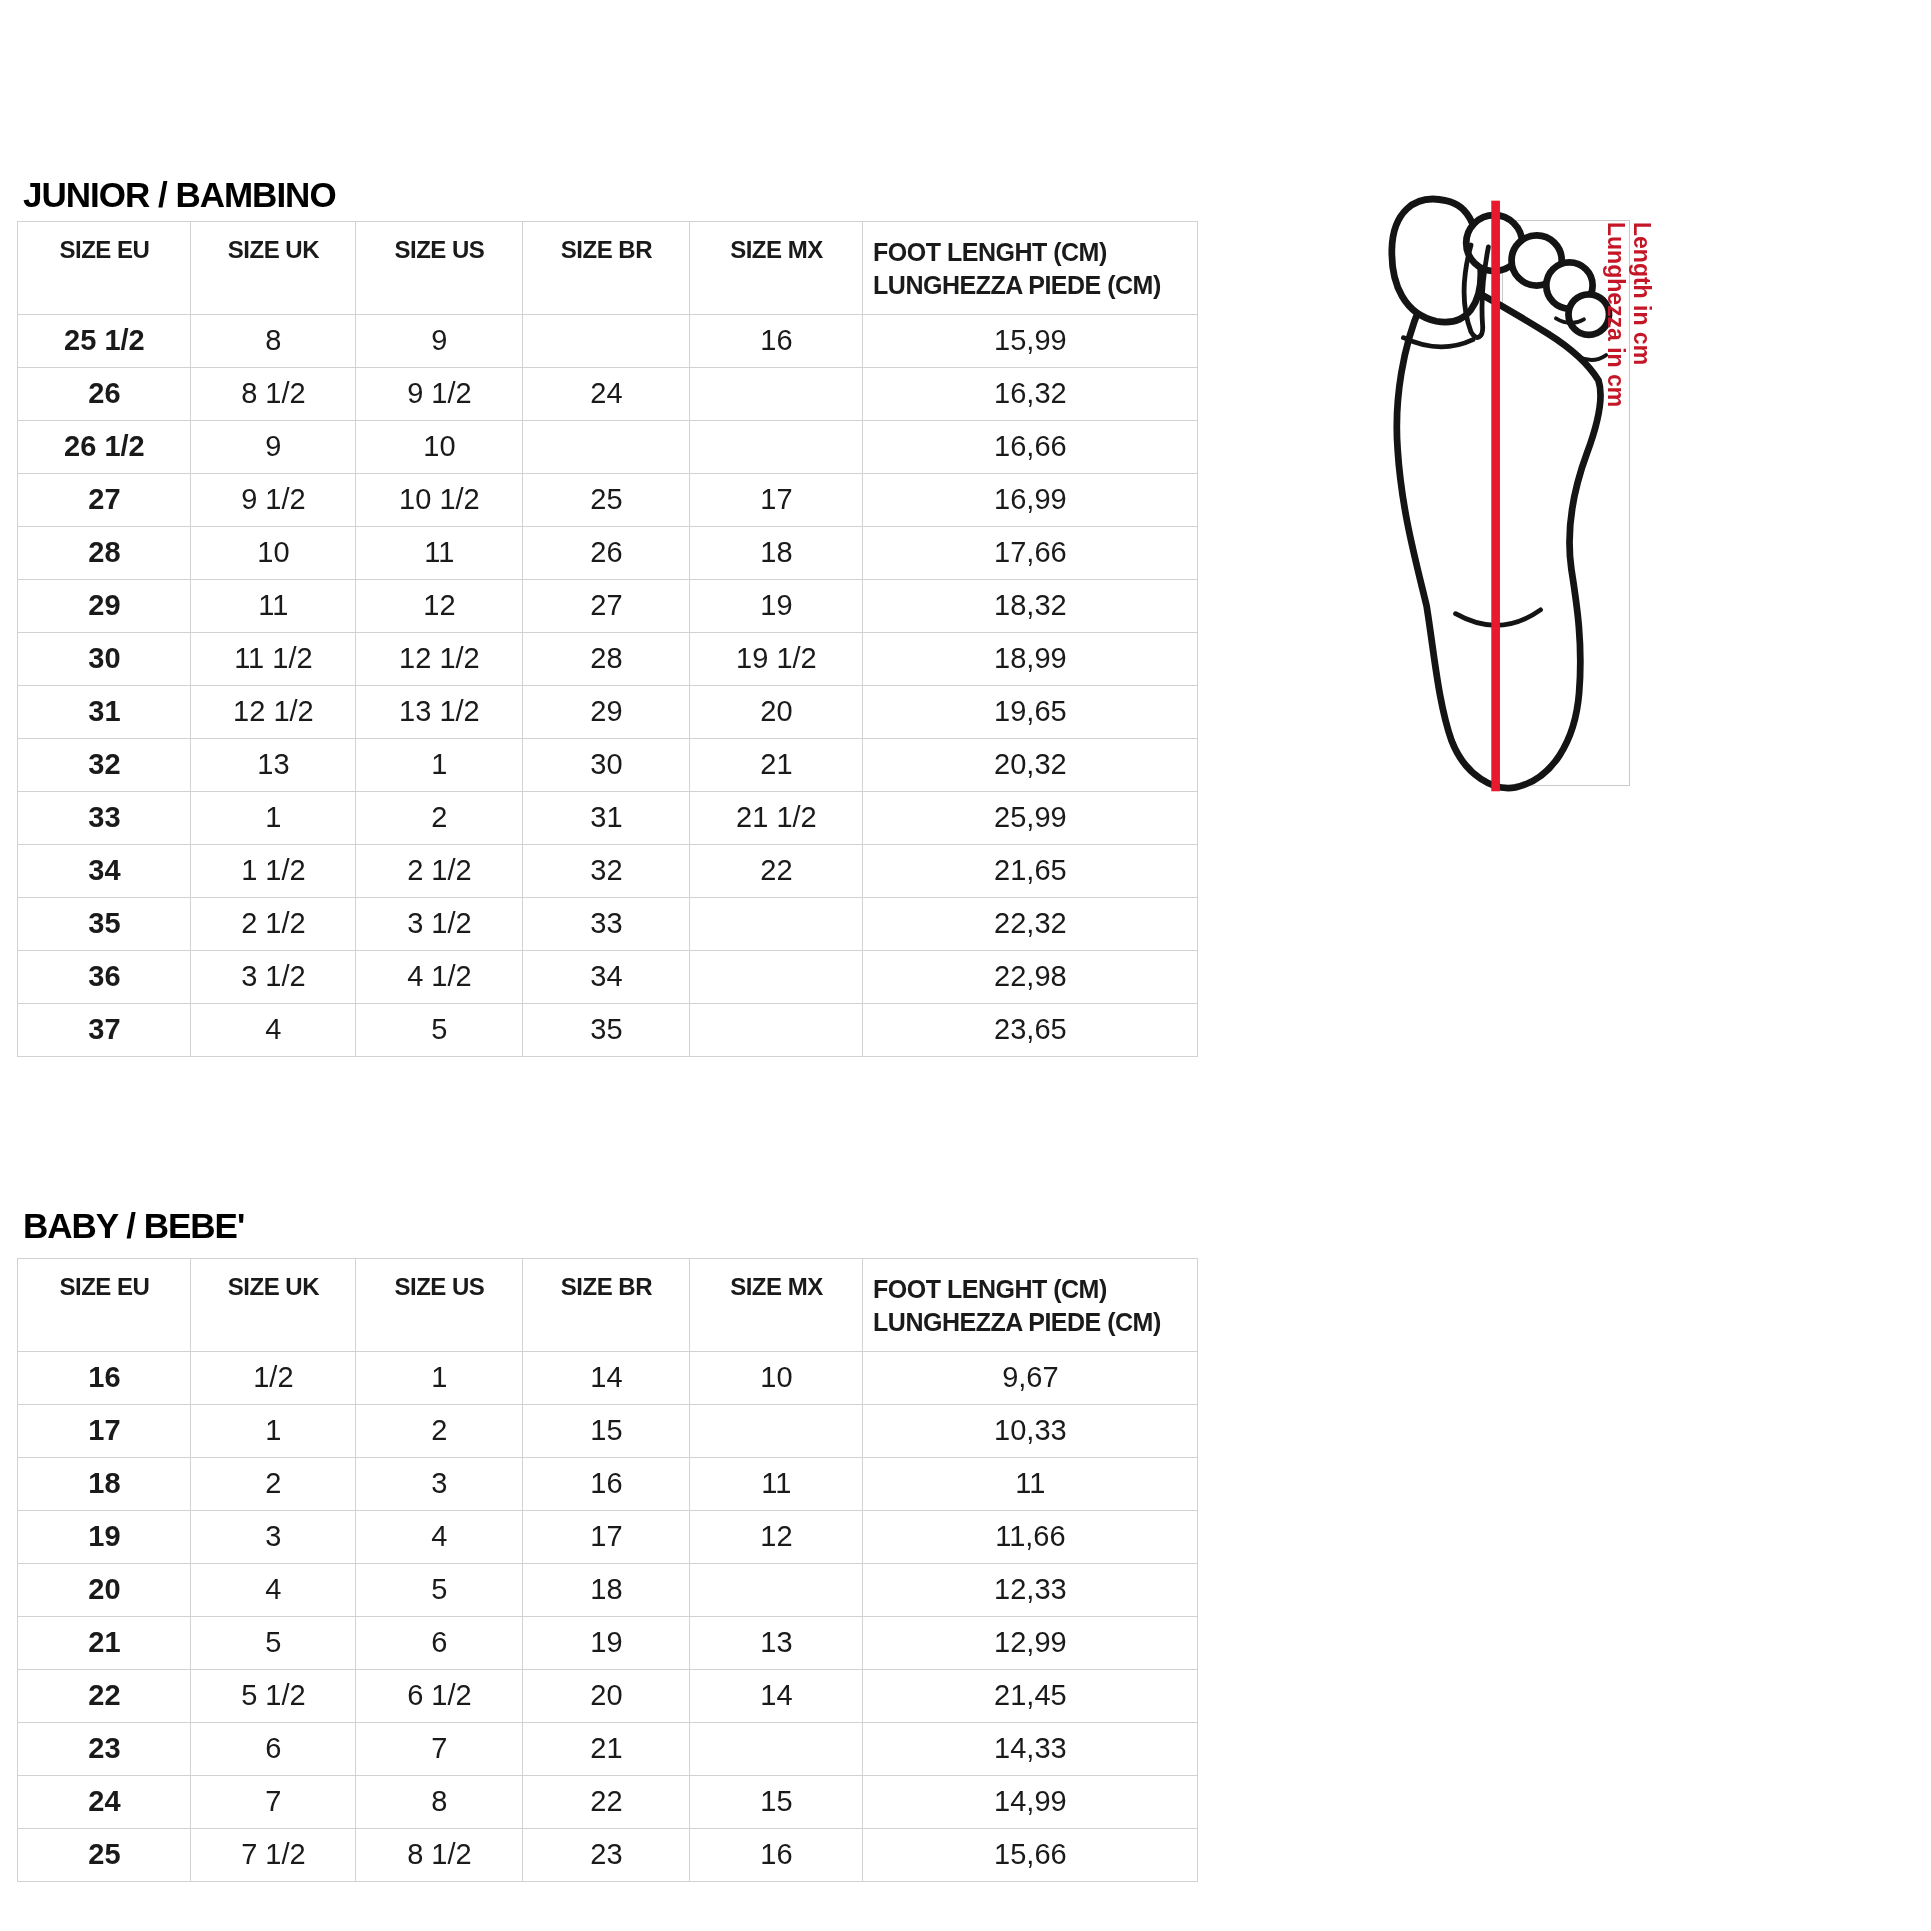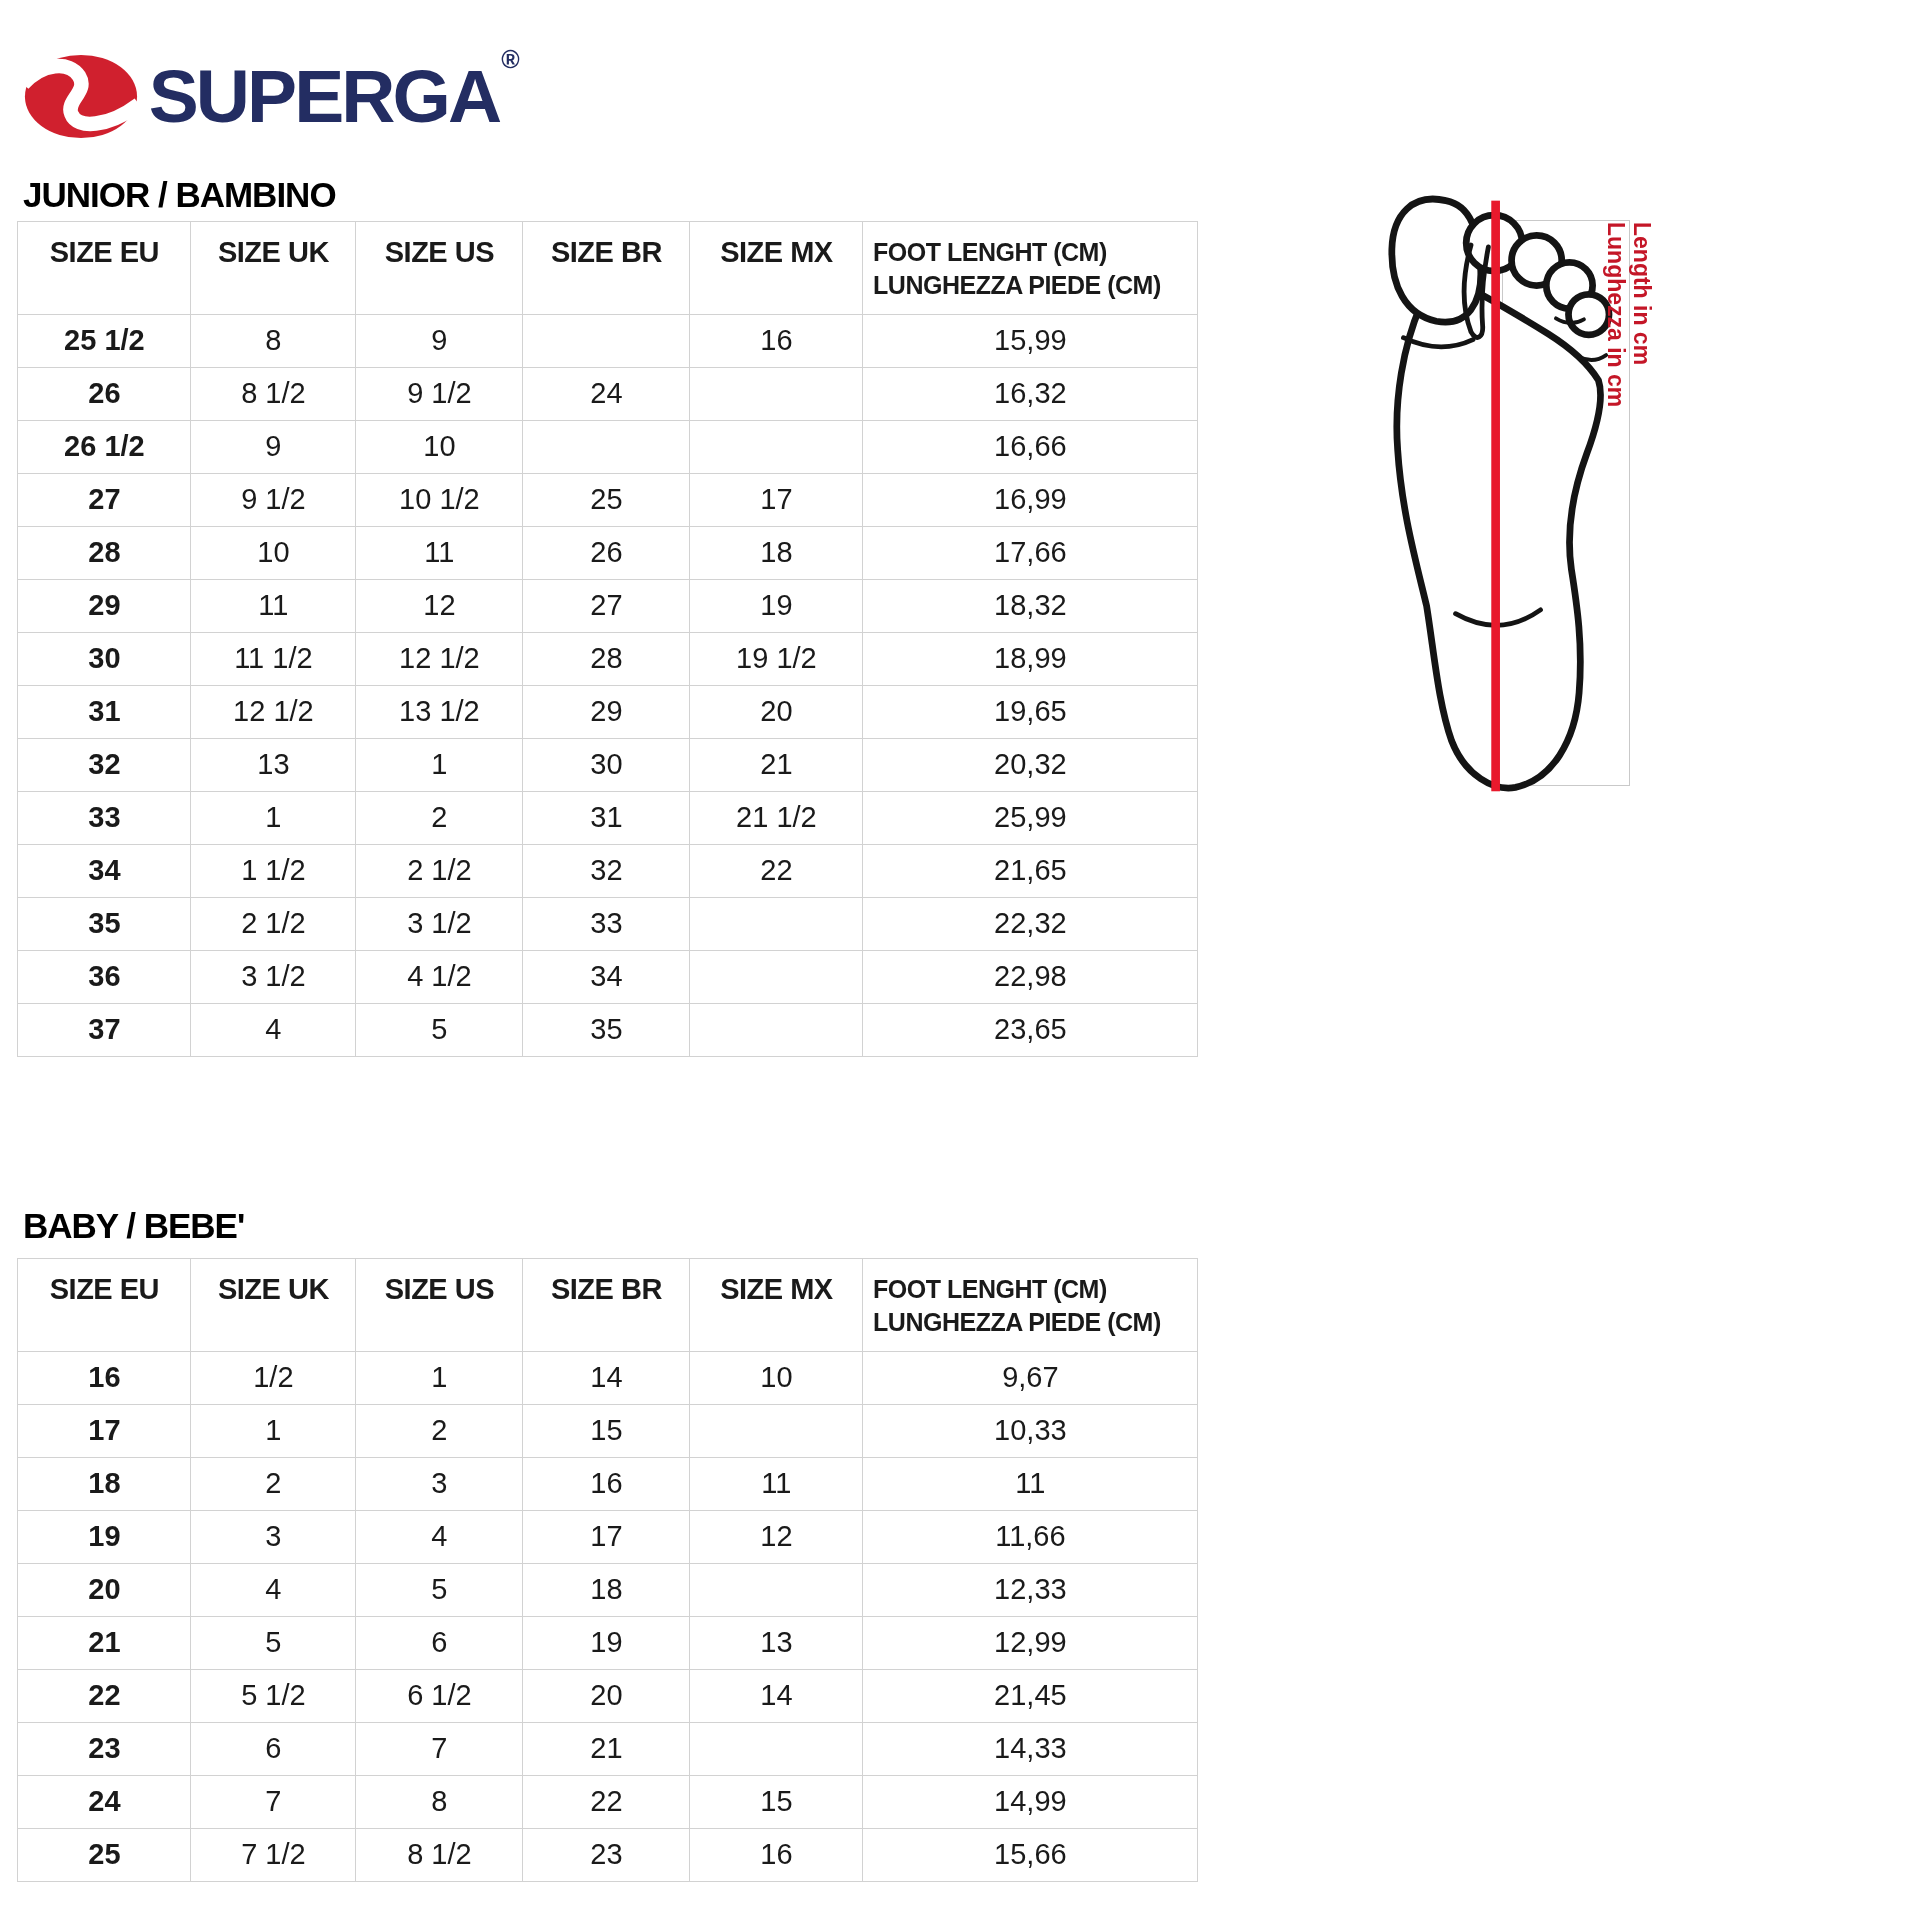--- a/index.html
+++ b/index.html
@@ -14,48 +14,40 @@
   .logo-reg{font-size:25px;font-weight:bold;color:#232d62;vertical-align:top;position:relative;top:-37px;left:1.9px;}
   
   .section-title{position:absolute;left:23px;font-size:35px;font-weight:bold;letter-spacing:-1px;color:#000000;}
   .title-junior{top:175px;}
   .title-baby{top:1206px;}
   
   table.size-table{border-collapse:collapse;table-layout:fixed;width:1180px;background:#fff;position:absolute;left:17.4px;}
   .table-junior{top:221px;}
   .table-baby{top:1258px;}
   .size-table th,.size-table td{border:1.9px solid #d2d2d2;overflow:hidden;white-space:nowrap;}
-  .size-table th{height:77px;vertical-align:top;padding-top:13.5px;font-size:29px;font-weight:bold;text-align:center;letter-spacing:-0.5px;}
+  .size-table th{height:77px;vertical-align:top;padding-top:13.5px;font-size:24px;font-weight:bold;text-align:center;letter-spacing:-0.5px;}
   .size-table th.foot-col{text-align:left;padding-left:9.7px;font-size:25px;}
   .size-table th.foot-col span{display:block;line-height:33px;}
   .size-table td{height:50px;font-size:29px;text-align:center;vertical-align:middle;}
   .size-table td:first-child{font-weight:bold;}
   
   .measure-frame{position:absolute;left:1502px;top:220px;width:126px;height:564px;border:1px solid #c9c9c9;}
   .foot-svg{position:absolute;left:1359px;top:191px;width:280px;height:608px;}
   .measure-labels{
     position:absolute;left:1603px;top:222px;height:309px;
     writing-mode:vertical-rl;
     font-size:23px;font-weight:bold;line-height:26px;letter-spacing:0px;
   }
   .measure-labels div{white-space:nowrap;}
 </style>
 </head>
 <body>
 
 <div class="page">
 
-  <div class="logo">
-    <svg class="logo-emblem" viewBox="0 0 120 90" aria-hidden="true">
-      <ellipse cx="60" cy="45" rx="58" ry="43" fill="#d0202e"></ellipse>
-      <path d="M 0,32 C 20,10 48,8 58,24 C 68,40 44,49 50,63 C 56,79 88,77 120,53" fill="none" stroke="#ffffff" stroke-width="15"></path>
-    </svg>
-    <span class="logo-text">SUPERGA</span>
-    <span class="logo-reg">®</span>
-  </div>
 
   <div class="section-title title-junior">JUNIOR / BAMBINO</div>
 
   <table class="size-table table-junior">
     <colgroup>
       <col style="width:173px">
         <col style="width:165px">
         <col style="width:167px">
       <col style="width:167px">
         <col style="width:173px">

